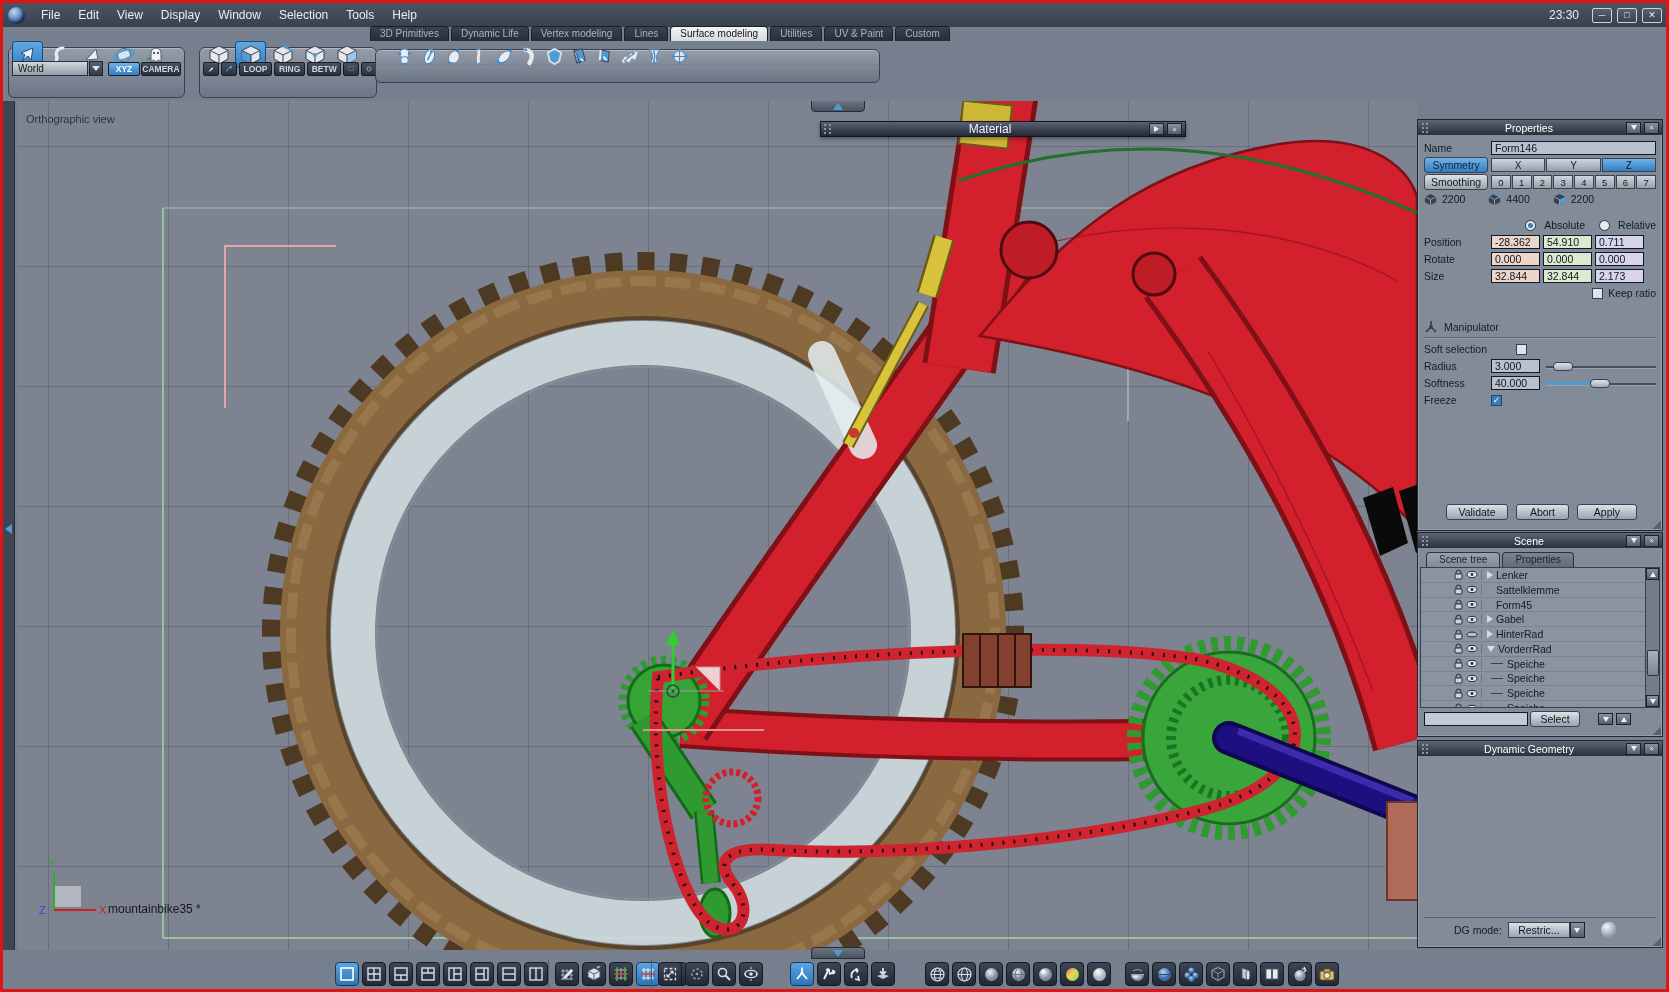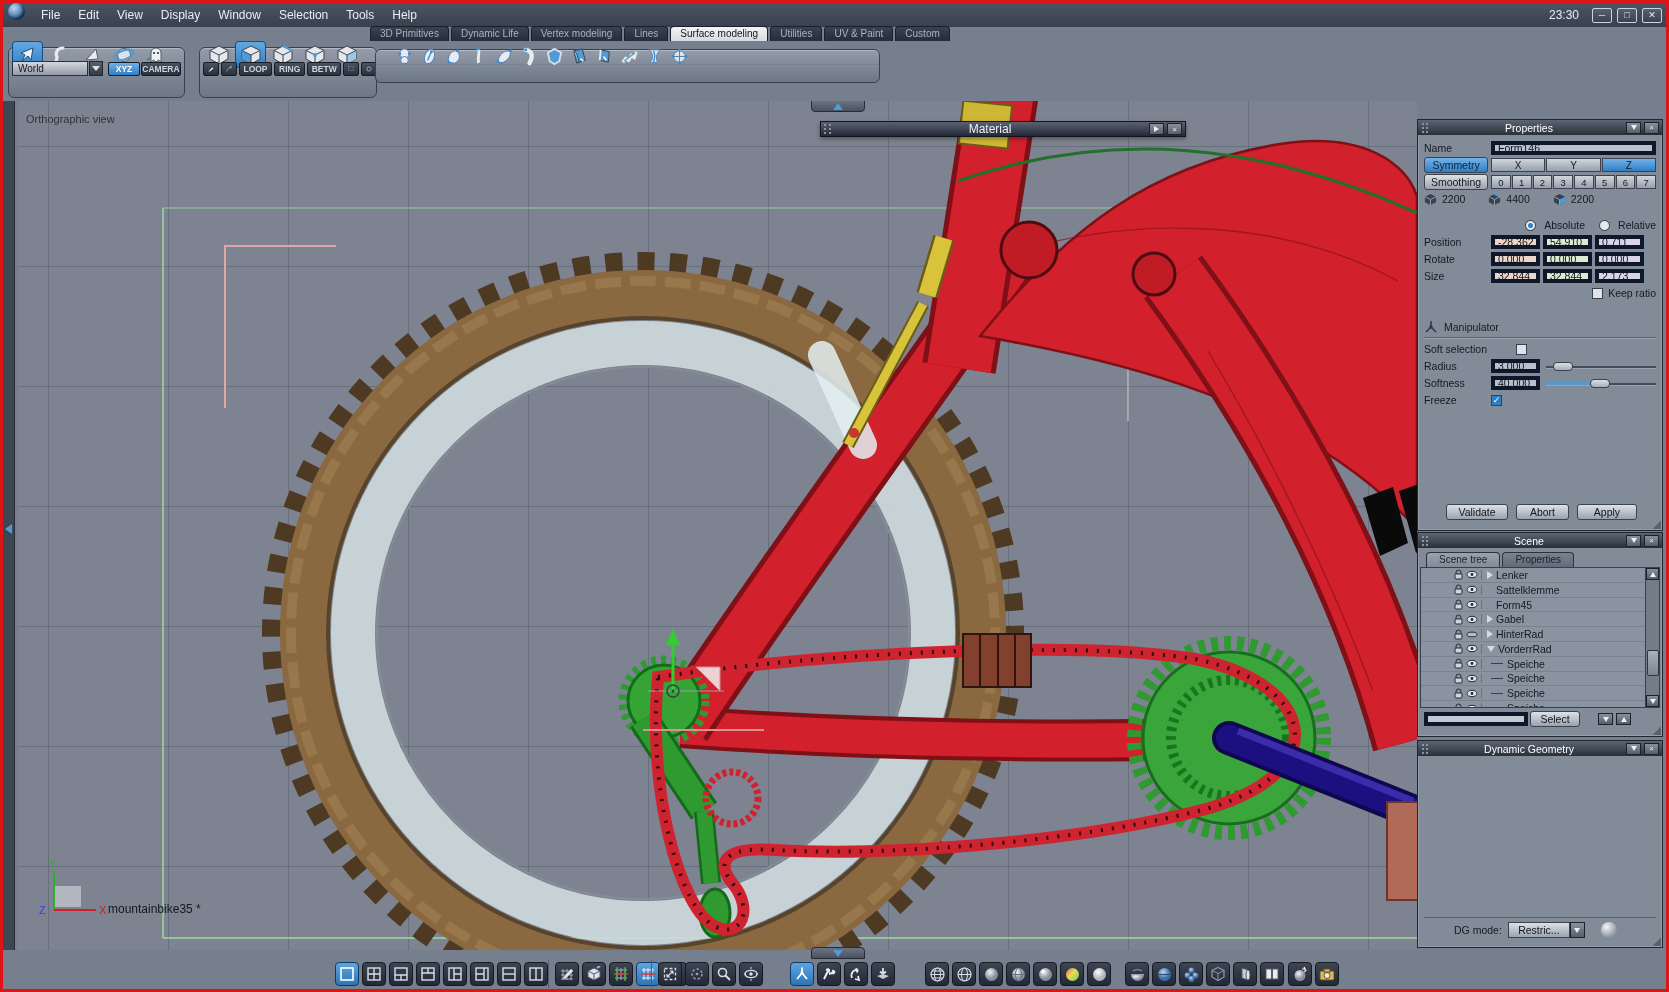--- a/index.html
+++ b/index.html
@@ -1,19 +1,19 @@
 <!DOCTYPE html>
 <html><head>
 <meta charset="utf-8">
 <style>
 *{box-sizing:border-box;margin:0;padding:0}
 body{background:#444;font-family:"Liberation Sans",sans-serif}
 .window{position:relative;width:1669px;height:992px;background:#767f8d;border:3px solid #df1414;overflow:hidden}
 
-.menubar{position:absolute;left:0;top:0;width:1663px;height:24px;background:linear-gradient(#4c5463,#39404e);display:flex;color:#e9edf3;font-size:12px}
+.menubar{position:absolute;left:0;top:0;width:1663px;height:24px;background:linear-gradient(#4c5463,#39404e);display:flex;align-items:center;color:#e9edf3;font-size:12px}
 .applogo{width:17px;height:17px;border-radius:50%;margin:0 7px 0 5px;background:radial-gradient(circle at 35% 30%,#bcd6f2,#4a7db4 55%,#1d3a60);box-shadow:inset -2px -2px 3px rgba(0,0,20,.6)}
 .menu-item{padding:0 9px;height:100%;display:flex;align-items:center;cursor:default}
 .mb-right{margin-left:auto;display:flex;align-items:center;gap:5px;padding-right:4px}
 .clock{font-size:12px;margin-right:8px}
 .winbtn{width:20px;height:15px;background:linear-gradient(#59606e,#3a4150);border:1px solid #cdd3dc;color:#e9edf3;font-size:9px;display:flex;align-items:center;justify-content:center;border-radius:2px}
 
 .tabrow{position:absolute;left:367px;top:23px;display:flex;gap:2px;z-index:3}
 .tab{background:linear-gradient(#3a4250,#262d39);border:1px solid #1a202a;border-bottom:0;color:#a8b2c1;font-size:10px;padding:1px 9px 2px;border-radius:4px 4px 0 0}
 .tab.active{background:linear-gradient(#f2f4f6,#d6dade);color:#11151c;font-weight:normal}
 
@@ -43,21 +43,21 @@
 .lstrip .arr{position:absolute;left:2px;top:423px;width:0;height:0;border-top:5px solid transparent;border-bottom:5px solid transparent;border-right:7px solid #4f9bd5}
 
 .panel{position:absolute;left:1414px;width:246px;background:#828b98;border:1px solid #20262f;box-shadow:inset 0 0 0 1px #949dab}
 .ptitle{height:15px;background:linear-gradient(#5d6574,#293039);display:flex;align-items:center;color:#fff;font-size:10.5px}
 .ptitle .grip{width:6px;height:10px;margin:0 4px;border-left:2px dotted #8b94a3;border-right:2px dotted #8b94a3}
 .ptitle .ttext{flex:1;text-align:center}
 .pbtn{width:15px;height:12px;background:linear-gradient(#8a919d,#565e6c);border:1px solid #1c222b;margin-right:3px;display:flex;align-items:center;justify-content:center;color:#eef1f5;font-size:8px}
 .tri-down-s{width:0;height:0;border-left:3.5px solid transparent;border-right:3.5px solid transparent;border-top:5px solid #eef1f5}
 .prow{display:flex;align-items:center;margin:3px 6px;font-size:10.5px;color:#141a23;height:14px}
 .plabel{width:67px;flex-shrink:0}
-.pin{background:#b9c1cd;border:4px solid #0f172a;height:14px;font-size:10.5px;padding:0 3px;color:#10141a;font-family:"Liberation Sans",sans-serif;display:flex;align-items:center}
+.pin{background:#b9c1cd;border:1px solid #0f172a;height:14px;font-size:10.5px;padding:0 3px;color:#10141a;font-family:"Liberation Sans",sans-serif;display:flex;align-items:center}
 .cx{background:#eed5c9}.cy{background:#dcead0}.cz{background:#d8d5ea}
 .btn{background:linear-gradient(#dde1e7,#9aa2ae);border:1px solid #3c434f;border-radius:3px;font-size:10.5px;height:16px;color:#11161d;display:flex;align-items:center;justify-content:center}
 .btn.blue{background:linear-gradient(#74b2e8,#2f7fc4);color:#06233f}
 .axgrp{display:flex;flex:1;gap:1px}
 .axbtn{flex:1;height:14px;background:linear-gradient(#d2d6dc,#979fab);border:1px solid #3c434f;font-size:10px;display:flex;align-items:center;justify-content:center;color:#141a23}
 .axbtn.on{background:linear-gradient(#74b2e8,#2f7fc4)}
 .lvl{flex:1;height:14px;background:linear-gradient(#d2d6dc,#979fab);border:1px solid #3c434f;font-size:9.5px;display:flex;align-items:center;justify-content:center}
 .radio{width:11px;height:11px;border-radius:50%;background:#e6eaef;border:1px solid #2e3540;margin-right:4px;position:relative}
 .radio.on::after{content:"";position:absolute;left:2px;top:2px;width:5px;height:5px;border-radius:50%;background:#2f7fc4}
 .cb{width:11px;height:11px;background:#e0e4ea;border:1px solid #39404c}

